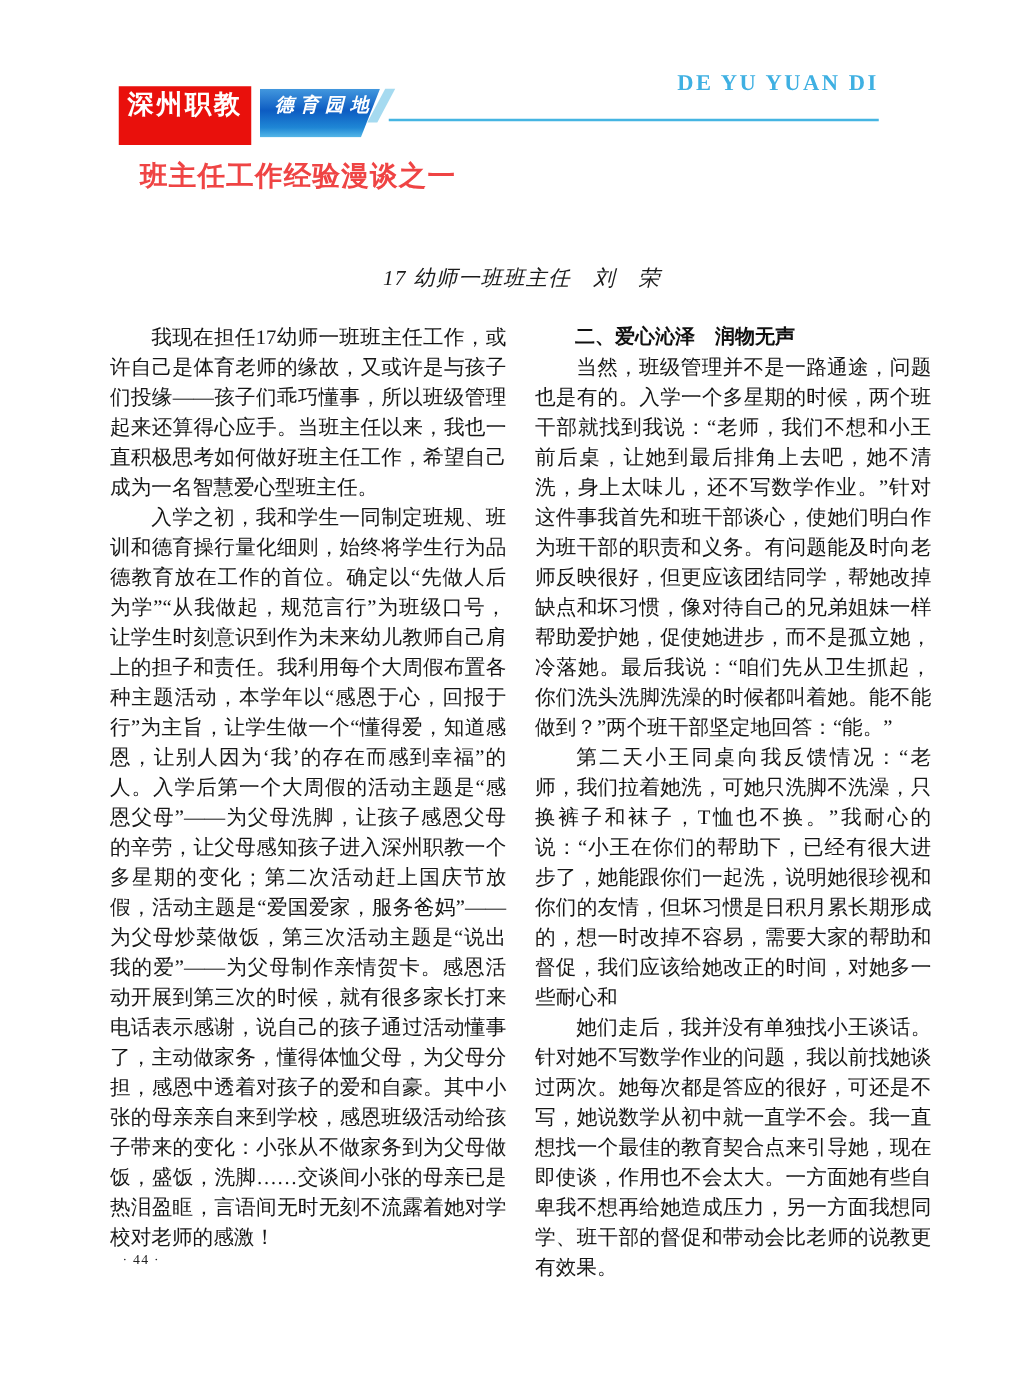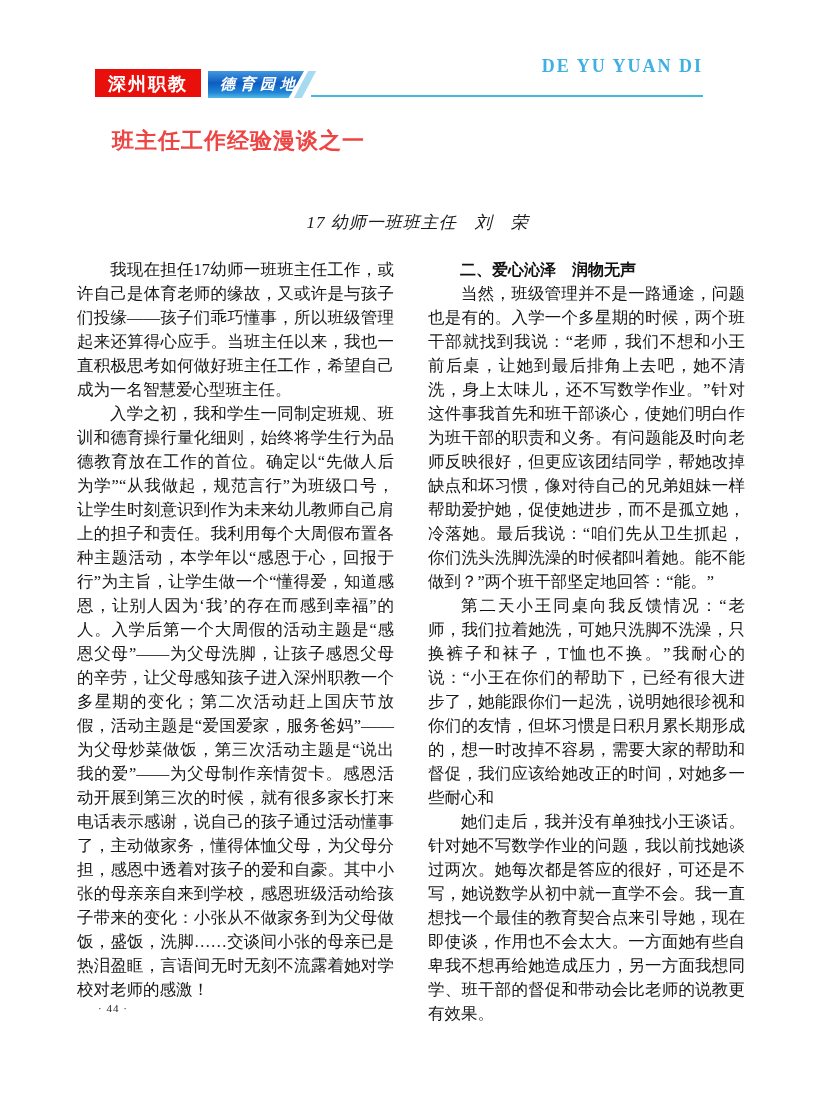--- a/index.html
+++ b/index.html
@@ -9,29 +9,29 @@
     height: 1100px;
     background: #ffffff;
     overflow: hidden;
     font-family: "Liberation Serif", "DejaVu Serif", serif;
     color: #161616;
   }
 
   
   .logo-box {
     position: absolute; left: 95px; top: 69px;
-    width: 106px; height: 28px;
+    width: 106px; height: 47px;
     background: #e9100c;
     color: #ffffff;
     font-family: "Liberation Sans", "DejaVu Sans", sans-serif;
-    font-weight: bold; font-size: 18px;
+    font-weight: bold; font-size: 21px;
     line-height: 30px; text-align: center;
     letter-spacing: 2px;
   }
-  .banner { position: absolute; left: 208px; top: 71px; width: 96px; height: 27px; }
+  .banner { position: absolute; left: 208px; top: 71px; width: 96px; height: 39px; }
   .banner-bg {
     position: absolute; left: 0; top: 0; width: 100%; height: 100%;
     background: linear-gradient(180deg, #4398de 0%, #0d5cc2 45%, #1f87d5 80%, #55b8e8 100%);
     clip-path: polygon(0 0, 100% 0, 84% 100%, 0 100%);
   }
   .banner-text {
     position: absolute; left: 12px; top: 0; width: 100%;
     color: #ffffff; font-size: 15px; line-height: 26px;
     font-style: italic; font-weight: bold;
     letter-spacing: 5px;
@@ -81,21 +81,21 @@
   }
 
   
   .col {
     position: absolute; top: 258px;
     width: 317px;
     font-size: 16.5px; line-height: 24px;
     text-align: justify;
     color: #161616;
   }
-  .col-left  { left: 77px; }
+  .col-left  { left: 88px; }
   .col-right { left: 428px; }
   .col p { margin: 0; text-indent: 2em; }
   .sec-heading {
     margin: 0; text-indent: 2em;
     font-family: "Liberation Sans", "DejaVu Sans", sans-serif;
     font-size: 16px; font-weight: bold; color: #101010;
   }
 
   
   .page-number {

